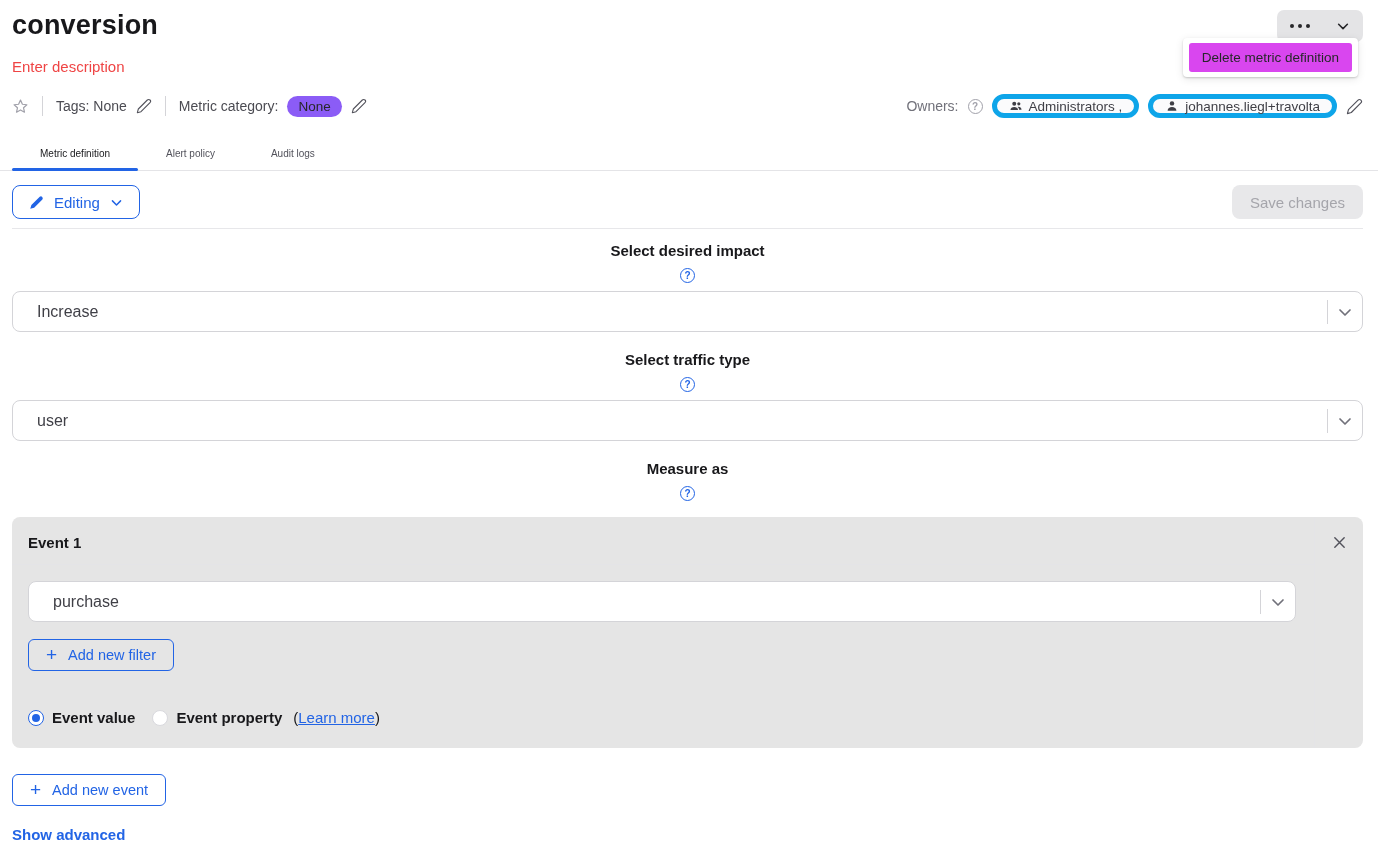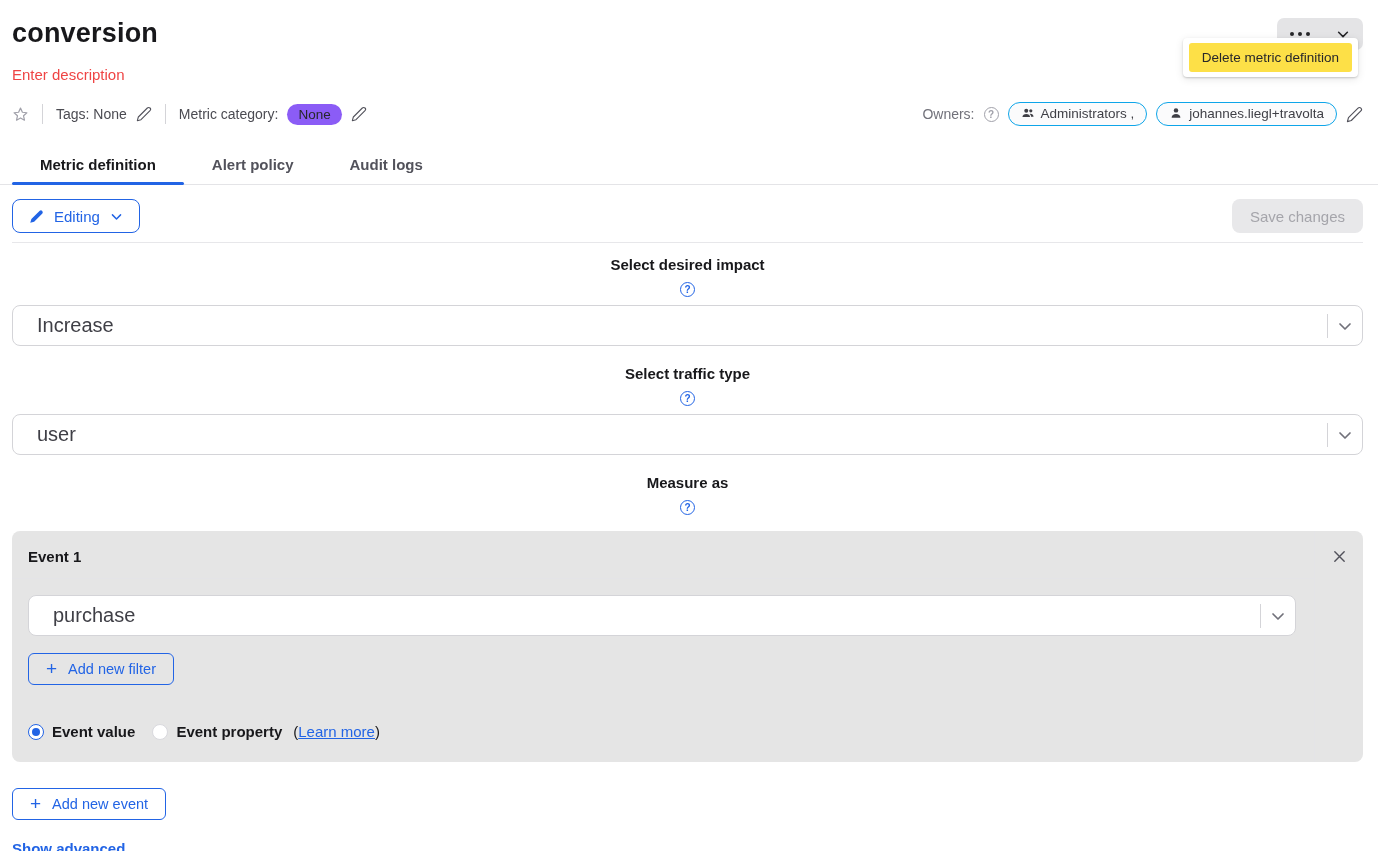--- a/index.html
+++ b/index.html
@@ -6,21 +6,21 @@
   html,body { background: #ffffff; }
   body {
     width: 1378px; min-height: 851px;
     font-family: "Liberation Sans", "DejaVu Sans", sans-serif;
     color: #18181b;
     position: relative;
   }
   .px { padding-left: 12px; padding-right: 15px; }
 
   
-  .header { position: relative; padding-top: 18px; }
+  .header { position: relative; padding-top: 10px; }
   .header-top { display: flex; justify-content: space-between; align-items: flex-start; }
   .page-title { font-size: 27px; font-weight: 700; letter-spacing: 0.2px; color: #18181b; }
   .btn-group {
     display: flex; align-items: stretch; background: #e4e4e6; border-radius: 7px;
     height: 32px; overflow: hidden; margin-top: 0;
   }
   .btn-group button {
     border: none; background: transparent; cursor: pointer;
     display: flex; align-items: center; justify-content: center; padding: 0 13px;
   }
@@ -35,47 +35,47 @@
   }
   .meta-left { display: flex; align-items: center; gap: 13px; color: #4b4b52; }
   .vsep { width: 1px; height: 20px; background: #d4d4d8; }
   .inline-item { display: flex; align-items: center; gap: 9px; }
   .pill {
     background: #8b5cf6; border-radius: 999px; padding: 3px 11px; font-size: 13.5px; color: #27272a;
   }
   .owners { display: flex; align-items: center; gap: 9px; }
   .owners-label { color: #71717a; font-size: 14px; }
   .owner-pill {
-    display: flex; gap: 6px;
-    border: 1px solid #0ea5e9; border-radius: 999px; background: #fbfbfc;
+    display: flex; align-items: center; gap: 6px;
+    border: 5px solid #0ea5e9; border-radius: 999px; background: #fbfbfc;
     padding: 3px 12px; font-size: 13.5px; color: #3f3f46; height: 24px;
   }
   .help-circle {
     width: 15px; height: 15px; border-radius: 50%; border: 1.4px solid #a1a1aa;
     color: #a1a1aa; font-size: 10px; font-weight: 700;
     display: inline-flex; align-items: center; justify-content: center; flex: none;
   }
   .help-circle.blue { border-color: #2264e5; color: #2264e5; }
 
   
   .menu {
     position: absolute; top: 38px; right: 20px; z-index: 20;
     background: #ffffff; border-radius: 4px; padding: 5px 6px;
     box-shadow: 0 1px 2px rgba(0,0,0,0.18), 0 2px 8px rgba(0,0,0,0.10);
   }
   .menu-item {
-    background: #fde047; border-radius: 3px; padding: 7px 13px;
+    background: #d946ef; border-radius: 3px; padding: 7px 13px;
     font-size: 13.5px; color: #27272a; white-space: nowrap; cursor: pointer;
   }
 
   
   .tabs-wrap { border-bottom: 1px solid #e4e4e7; margin-top: 24px; }
   .tabs { display: flex; padding-left: 12px; }
   .tab {
-    font-size: 15px; font-weight: 700; color: #52525b; text-align: left;
+    font-size: 10px; font-weight: 400; color: #52525b; text-align: left;
     padding: 6px 28px 11px 28px; cursor: pointer; position: relative;
   }
   .tab.active { color: #18181b; }
   .tab.active::after {
     content: ""; position: absolute; left: 0; right: 0; bottom: -1px; height: 3px;
     background: #2264e5; border-radius: 2px;
   }
 
   
   .toolbar { display: flex; justify-content: space-between; align-items: flex-end; margin-top: 14px; }
@@ -93,21 +93,21 @@
 
   
   .field { margin-top: 13px; }
   .field + .field { margin-top: 19px; }
   .field-label { display: flex; align-items: center; gap: 9px; font-size: 15px; font-weight: 700; color: #18181b; flex-direction: column; }
   .selectbox {
     margin-top: 8px; height: 41px; background: #fff;
     border: 1px solid #d4d4d8; border-radius: 8px;
     display: flex; align-items: center; cursor: pointer;
   }
-  .selectbox .value { flex: 1; padding-left: 24px; font-size: 20px; color: #3f3f46; }
+  .selectbox .value { flex: 1; padding-left: 24px; font-size: 16px; color: #3f3f46; }
   .selectbox .chev-sep { width: 1px; height: 24px; background: #d4d4d8; }
   .selectbox .chev { padding: 0 9px; display: flex; align-items: center; }
 
   
   .event-card {
     margin-top: 16px; background: #e5e5e5; border-radius: 8px;
     display: flex; min-height: 217px; overflow: hidden;
   }
   .event-main { flex: 1; }
   .event-header { padding: 17px 16px 13px 16px; font-size: 15px; font-weight: 700; color: #18181b; }

